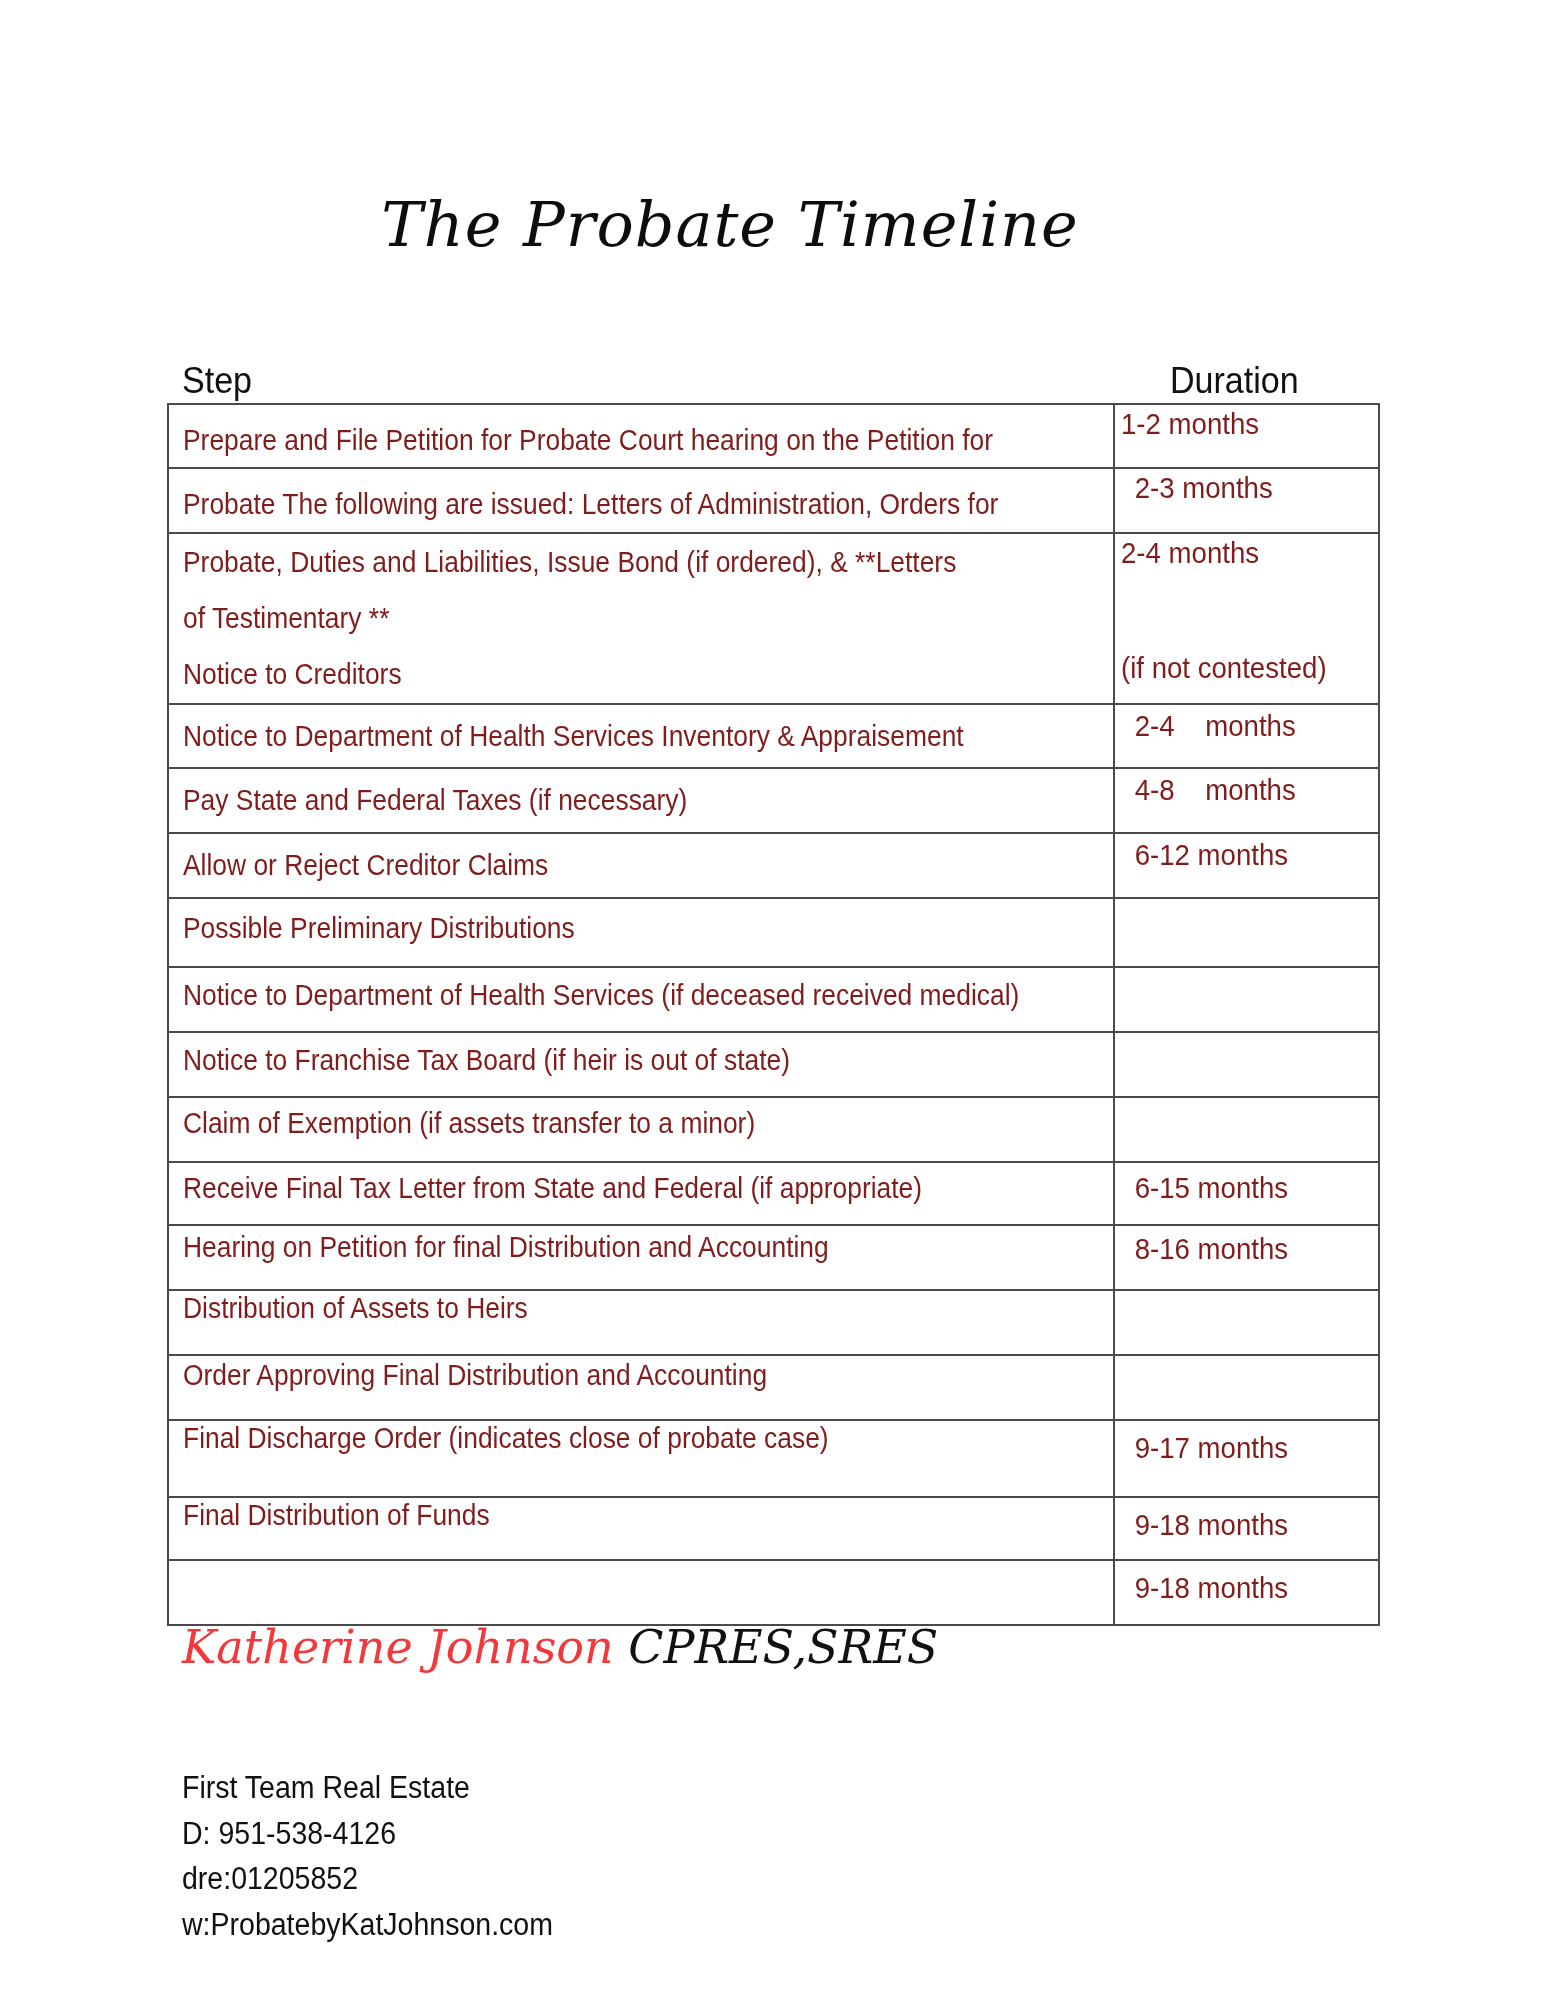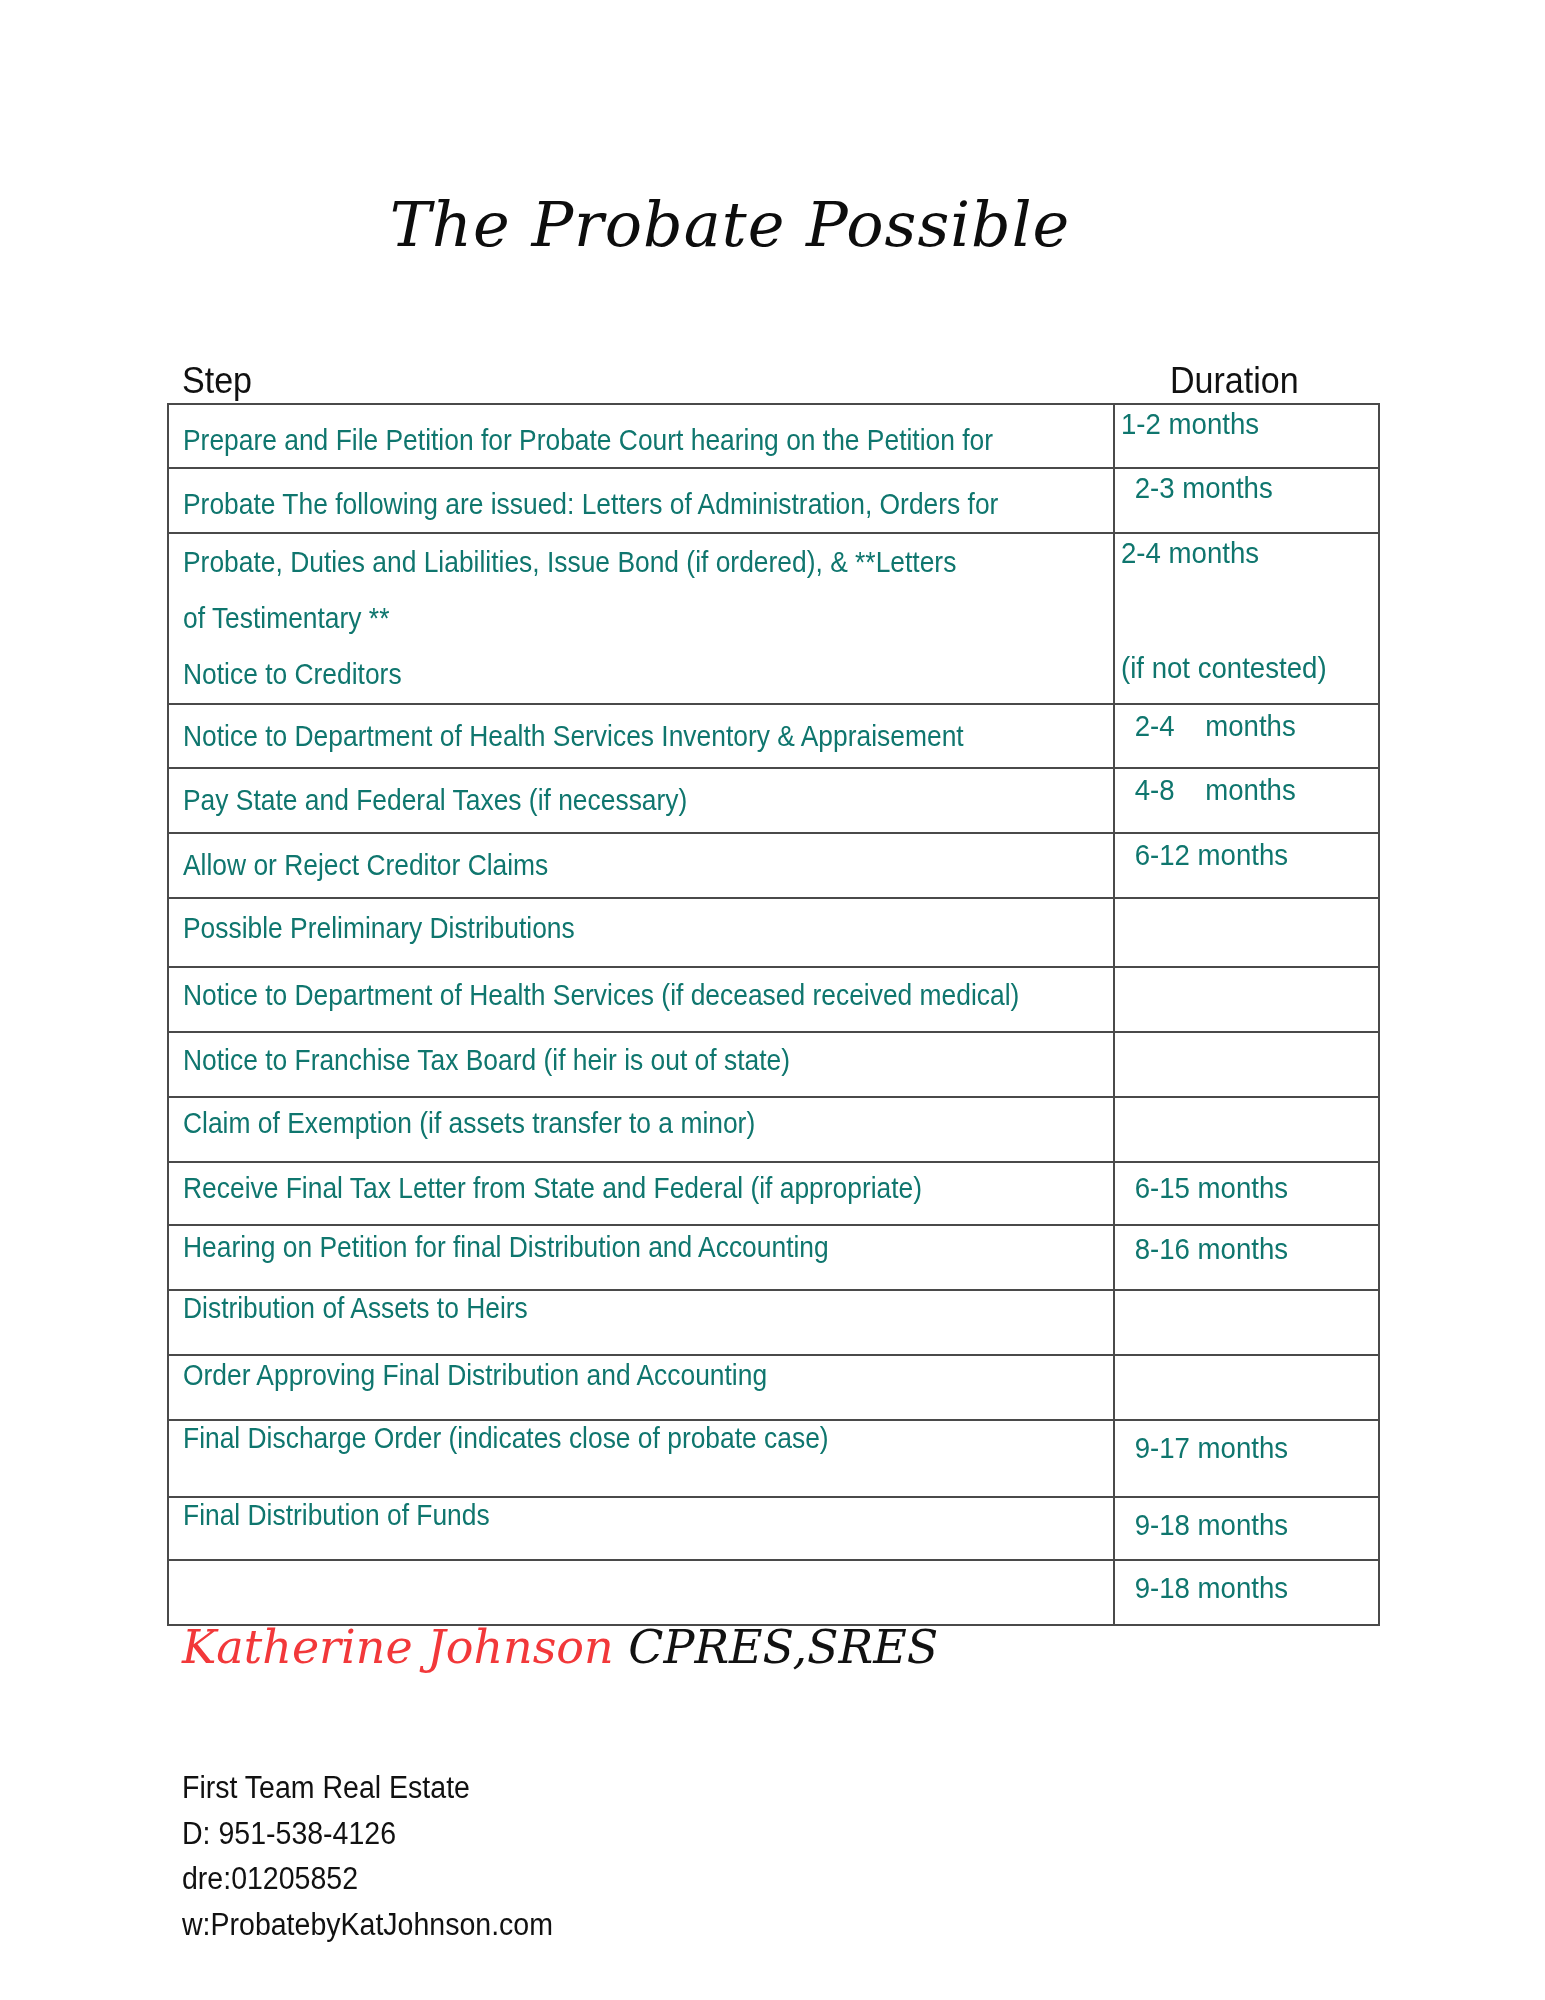--- a/index.html
+++ b/index.html
@@ -11,38 +11,38 @@
     }
     .col-head { position: absolute; top: 360px; font-size: 37px; color: #111; font-family: "Liberation Sans", sans-serif; transform: scaleX(0.92); transform-origin: left; }
     .col-head.step { left: 182px; }
     .col-head.dur { left: 1170px; }
     table.timeline {
       position: absolute; left: 167px; top: 403px; width: 1211px;
       border-collapse: collapse; table-layout: fixed;
     }
     table.timeline td {
       border: 2px solid #4a4a4a; vertical-align: top; padding: 0;
-      font-size: 30px; color: #0f766e; height: 61px; position: relative;
+      font-size: 30px; color: #7f1d1d; height: 61px; position: relative;
     }
     table.timeline col.c1 { width: 946px; }
     table.timeline col.c2 { width: 265px; }
     .step-text { position: absolute; left: 14px; white-space: nowrap; transform: scaleX(0.88); transform-origin: left; }
     .dur-text { position: absolute; left: 12px; white-space: pre; transform: scaleX(0.92); transform-origin: left; }
     .multi-line { position: absolute; left: 14px; transform: scaleX(0.88); transform-origin: left; white-space: nowrap; }
     .multi-line div { height: 56px; line-height: 56px; }
     .signature { position: absolute; left: 182px; top: 1620px; font-family: "DejaVu Serif", serif; font-style: italic; font-size: 46px; white-space: nowrap; }
     .signature .name { color: #f2383a; }
     .signature .creds { color: #111; }
     .contact { position: absolute; left: 182px; top: 1765px; font-size: 31px; line-height: 45.5px; color: #111; transform: scaleX(0.92); transform-origin: left; }
     .contact div { white-space: nowrap; }
   </style>
 </head>
 <body>
 
-<div class="title">The Probate Possible</div>
+<div class="title">The Probate Timeline</div>
 
 <div class="col-head step">Step</div>
 <div class="col-head dur">Duration</div>
 
 <table class="timeline">
   <colgroup>
       <col class="c1">
       <col class="c2">
     </colgroup>
   <tbody>

